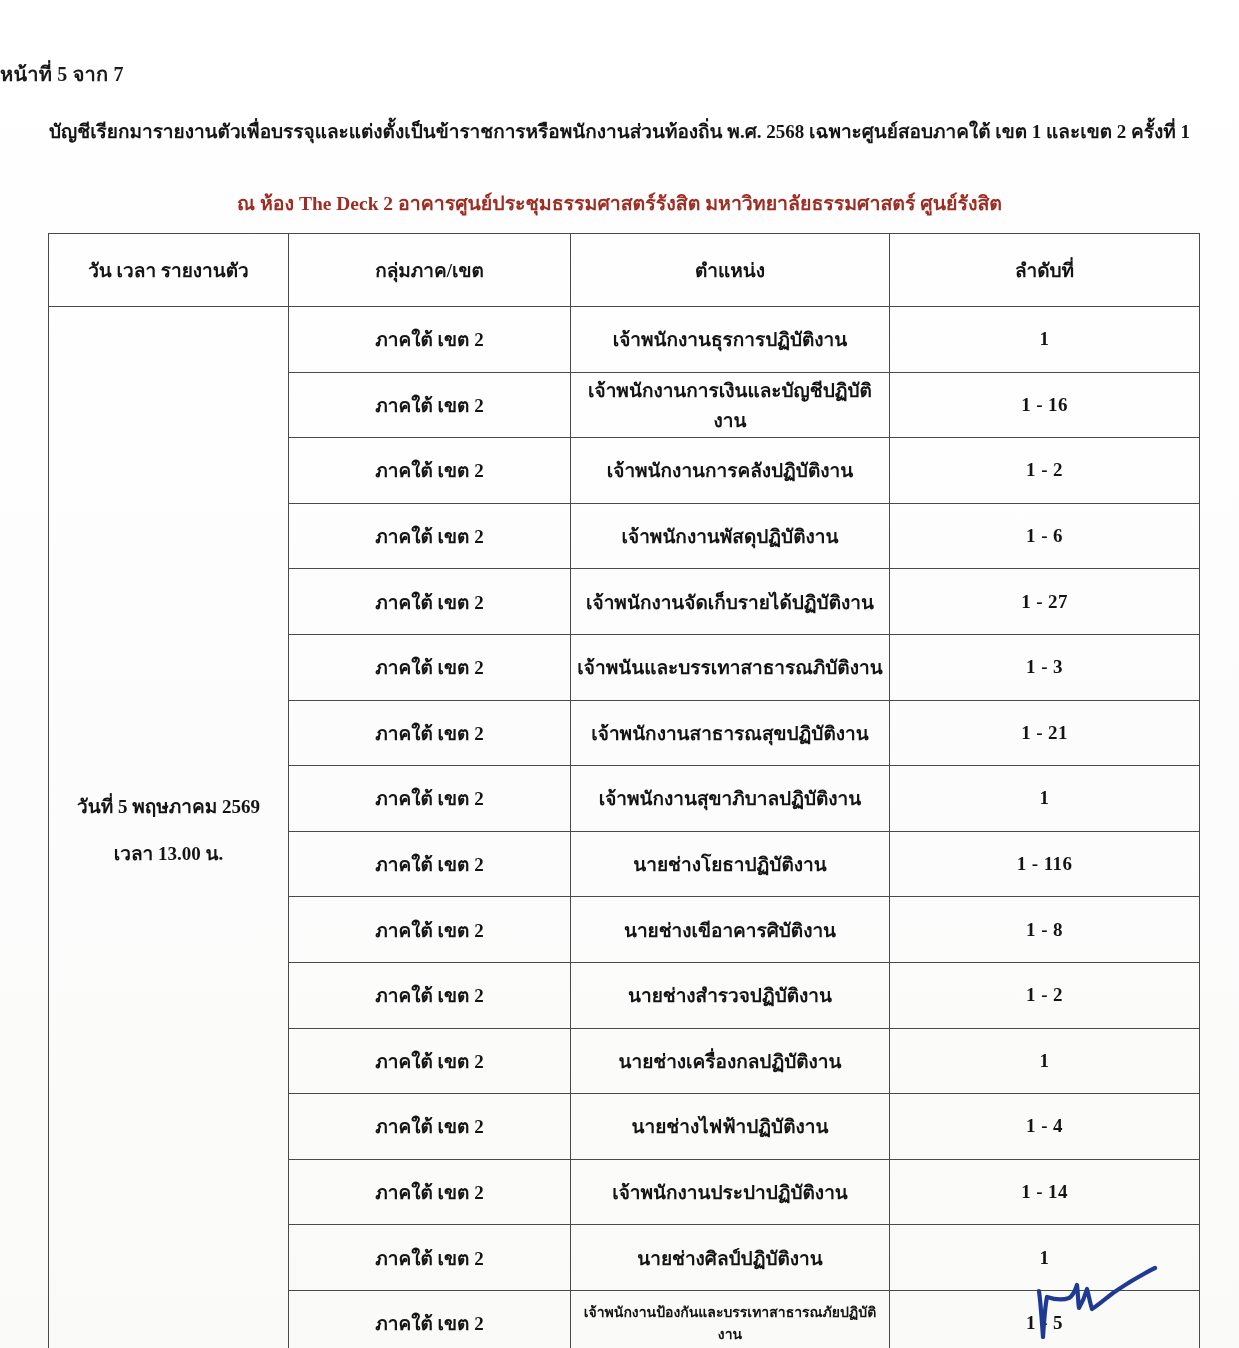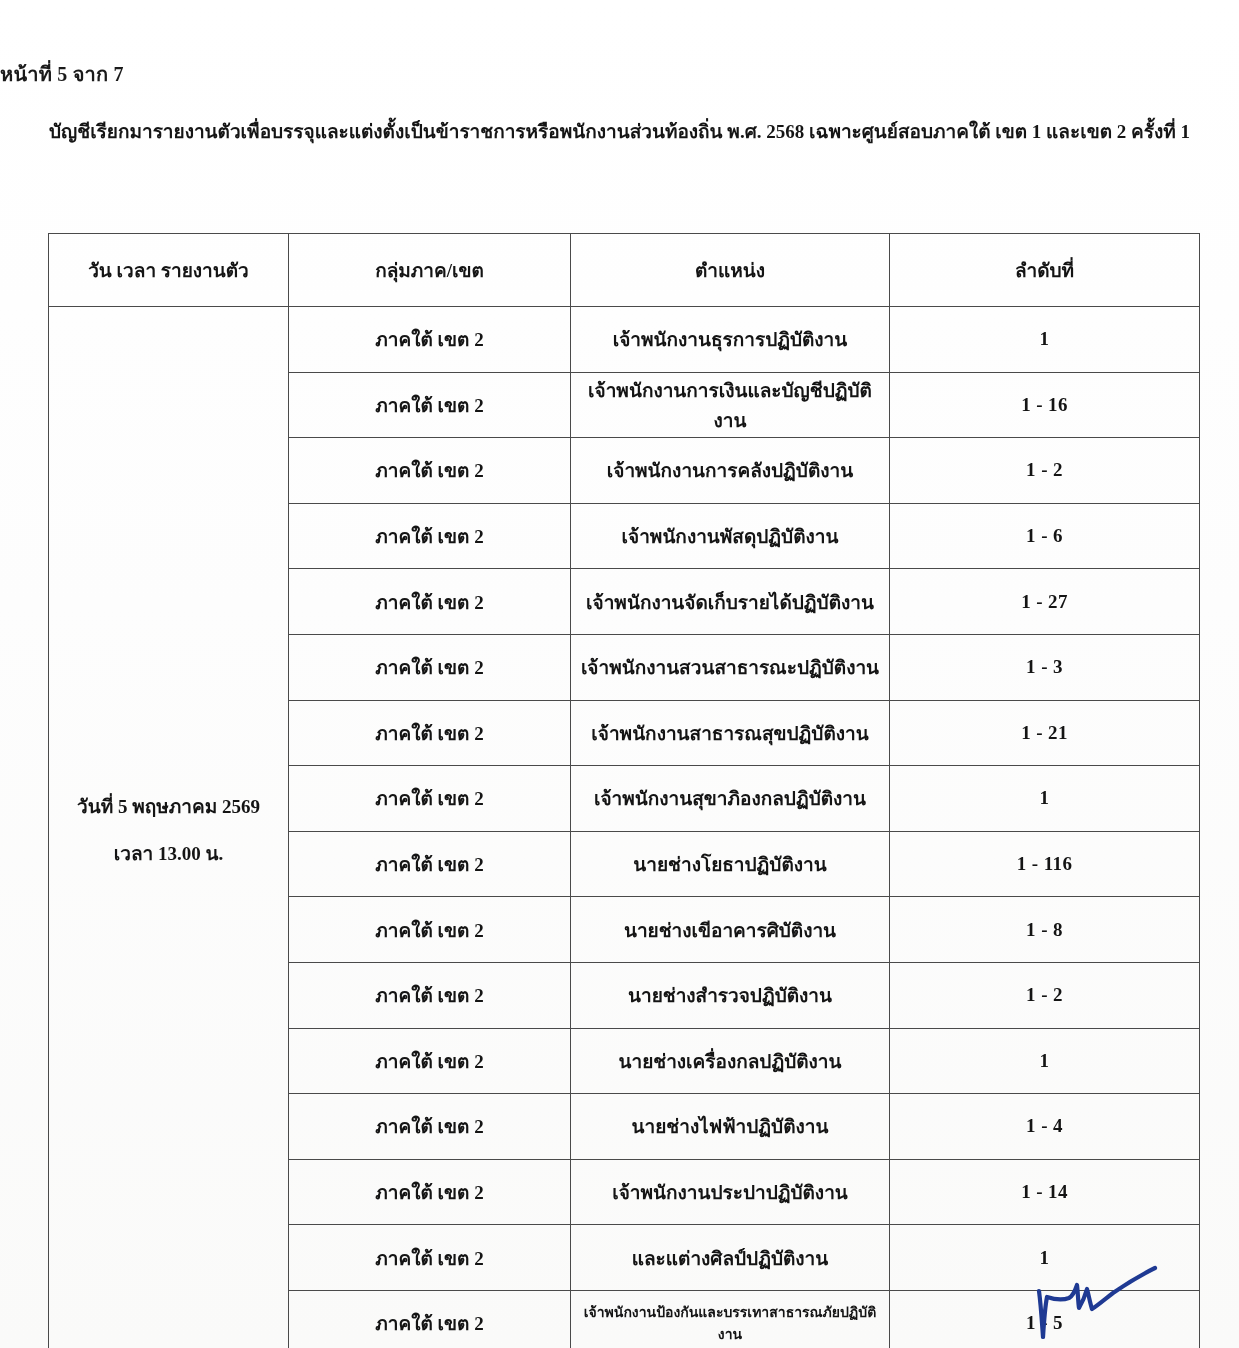--- a/index.html
+++ b/index.html
@@ -131,20 +131,21 @@
 </style>
 </head>
 <body>
 
 <div class="page">
 
   <div class="page-number">หน้าที่ 5 จาก 7</div>
 
   <div class="doc-title">บัญชีเรียกมารายงานตัวเพื่อบรรจุและแต่งตั้งเป็นข้าราชการหรือพนักงานส่วนท้องถิ่น พ.ศ. 2568  เฉพาะศูนย์สอบภาคใต้ เขต 1 และเขต 2 ครั้งที่ 1</div>
 
+  <div class="doc-subtitle">ณ ห้อง The Deck 2 อาคารศูนย์ประชุมธรรมศาสตร์รังสิต มหาวิทยาลัยธรรมศาสตร์ ศูนย์รังสิต</div>
 
   <div class="table-wrap">
     <table class="report">
       <colgroup>
         <col class="c-datetime">
         <col class="c-region">
         <col class="c-position">
         <col class="c-order">
       </colgroup>
       <thead>
@@ -180,31 +181,31 @@
             <td class="cell-position">เจ้าพนักงานพัสดุปฏิบัติงาน</td>
             <td class="cell-order">1 - 6</td>
           </tr>
           <tr>
             <td class="cell-region">ภาคใต้ เขต 2</td>
             <td class="cell-position">เจ้าพนักงานจัดเก็บรายได้ปฏิบัติงาน</td>
             <td class="cell-order">1 - 27</td>
           </tr>
           <tr>
             <td class="cell-region">ภาคใต้ เขต 2</td>
-            <td class="cell-position">เจ้าพนักงานสวนสาธารณะปฏิบัติงาน</td>
+            <td class="cell-position">เจ้าพนันและบรรเทาสาธารณภิบัติงาน</td>
             <td class="cell-order">1 - 3</td>
           </tr>
           <tr>
             <td class="cell-region">ภาคใต้ เขต 2</td>
             <td class="cell-position">เจ้าพนักงานสาธารณสุขปฏิบัติงาน</td>
             <td class="cell-order">1 - 21</td>
           </tr>
           <tr>
             <td class="cell-region">ภาคใต้ เขต 2</td>
-            <td class="cell-position">เจ้าพนักงานสุขาภิองกลปฏิบัติงาน</td>
+            <td class="cell-position">เจ้าพนักงานสุขาภิบาลปฏิบัติงาน</td>
             <td class="cell-order">1</td>
           </tr>
           <tr>
             <td class="cell-region">ภาคใต้ เขต 2</td>
             <td class="cell-position">นายช่างโยธาปฏิบัติงาน</td>
             <td class="cell-order">1 - 116</td>
           </tr>
           <tr>
             <td class="cell-region">ภาคใต้ เขต 2</td>
             <td class="cell-position">นายช่างเขีอาคารศิบัติงาน</td>
@@ -225,21 +226,21 @@
             <td class="cell-position">นายช่างไฟฟ้าปฏิบัติงาน</td>
             <td class="cell-order">1 - 4</td>
           </tr>
           <tr>
             <td class="cell-region">ภาคใต้ เขต 2</td>
             <td class="cell-position">เจ้าพนักงานประปาปฏิบัติงาน</td>
             <td class="cell-order">1 - 14</td>
           </tr>
           <tr>
             <td class="cell-region">ภาคใต้ เขต 2</td>
-            <td class="cell-position">และแต่างศิลป์ปฏิบัติงาน</td>
+            <td class="cell-position">นายช่างศิลป์ปฏิบัติงาน</td>
             <td class="cell-order">1</td>
           </tr>
           <tr>
             <td class="cell-region">ภาคใต้ เขต 2</td>
             <td class="cell-position small">เจ้าพนักงานป้องกันและบรรเทาสาธารณภัยปฏิบัติงาน</td>
             <td class="cell-order">1 - 5</td>
           </tr>
         </tbody>
     </table>
 

